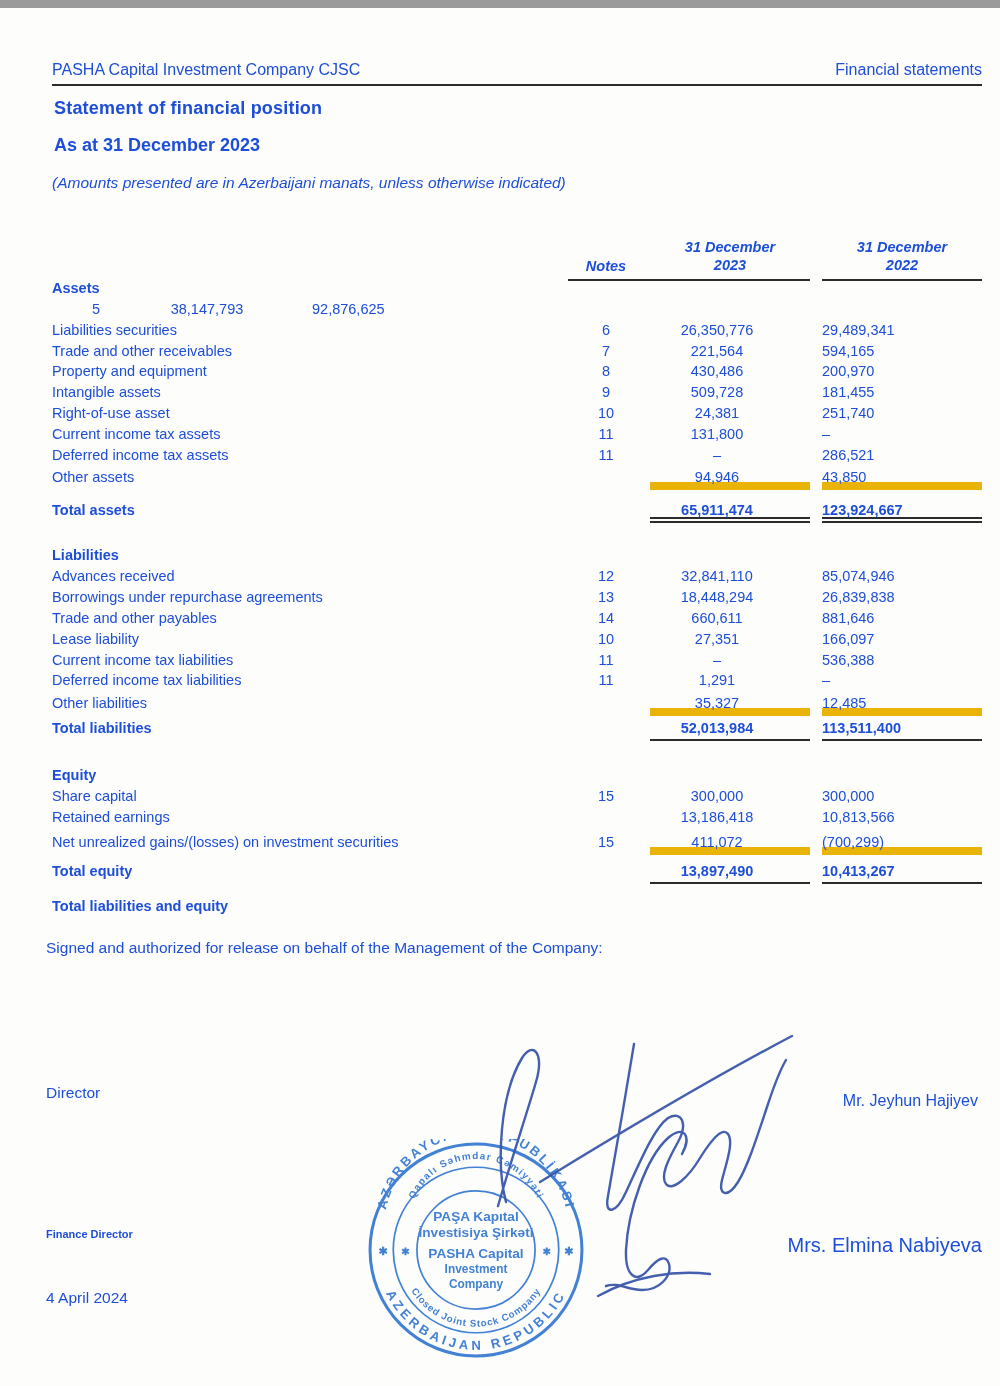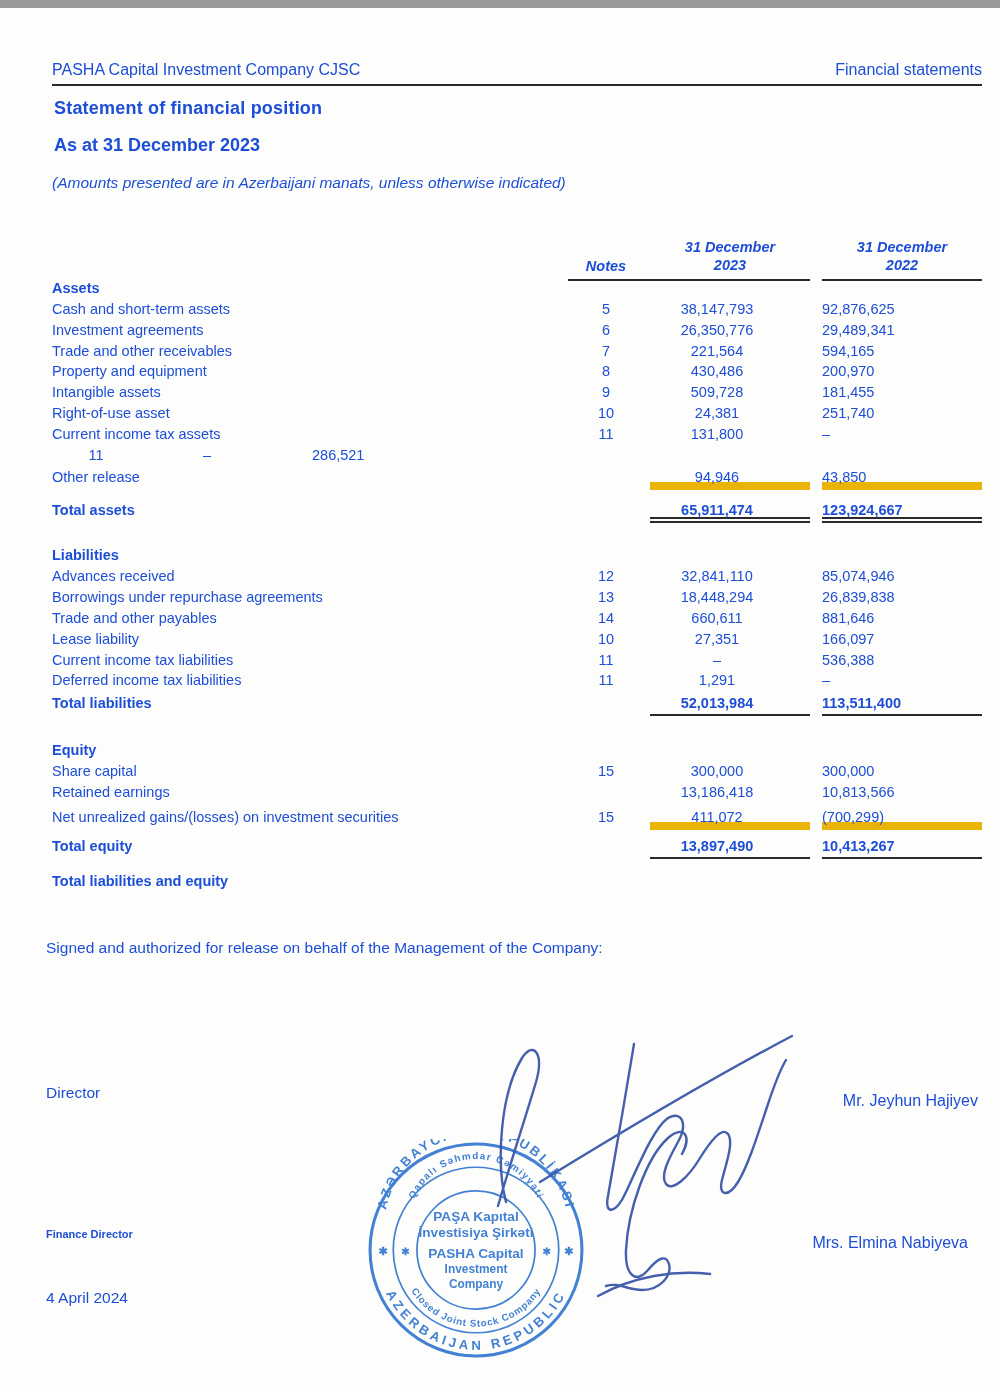--- a/index.html
+++ b/index.html
@@ -35,21 +35,21 @@
   .sline .c-v1,.sline .c-v2{border-bottom:2px solid #2b2b2b;}
   .dline .c-v1,.dline .c-v2{border-bottom:6px double #2b2b2b;}
   .mt2{margin-top:2px;} .mt4{margin-top:4px;} .mt6{margin-top:6px;}
   .mt10{margin-top:10px;} .mt12{margin-top:12px;flex-direction:column;} .mt22{margin-top:22px;} .mt24{margin-top:24px;}
 
   
   .signed-line{position:absolute;left:46px;top:931px;font-size:15.5px;}
   .director-label{position:absolute;left:46px;top:1076px;font-size:15.5px;}
   .director-name{position:absolute;right:22px;top:1084px;font-size:16px;}
   .fin-director-label{position:absolute;left:46px;top:1220px;font-size:11px;font-weight:bold;}
-  .fin-director-name{position:absolute;right:32px;top:1226px;font-size:16px;}
+  .fin-director-name{position:absolute;right:18px;top:1226px;font-size:20px;}
   .date-line{position:absolute;left:46px;top:1281px;font-size:15.5px;}
 
   .stamp-svg{position:absolute;left:366px;top:1131px;width:220px;height:222px;opacity:.9;}
   .stamp-svg text{font-family:"Liberation Sans",sans-serif;font-weight:bold;}
   .signature-svg{position:absolute;left:470px;top:1016px;width:332px;height:290px;opacity:.95;}
 </style>
 </head>
 <body>
 
 <div class="page">
@@ -78,27 +78,26 @@
       </span>
       <span class="hline-a"></span>
       <span class="hline-b"></span>
     </div>
 
     <div class="trow heading">
       <div class="c-label">Assets</div>
     </div>
 
     <div class="trow">
-      <div class="c-label">Cash and short-term assets</div>
       <div class="c-note">5</div>
       <div class="c-v1">38,147,793</div>
       <div class="c-v2">92,876,625</div>
     </div>
     <div class="trow">
-      <div class="c-label">Investment agreements</div>
+      <div class="c-label">Liabilities securities</div>
       <div class="c-note">6</div>
       <div class="c-v1">26,350,776</div>
       <div class="c-v2">29,489,341</div>
     </div>
     <div class="trow">
       <div class="c-label">Trade and other receivables</div>
       <div class="c-note">7</div>
       <div class="c-v1">221,564</div>
       <div class="c-v2">594,165</div>
     </div>
@@ -120,26 +119,27 @@
       <div class="c-v1">24,381</div>
       <div class="c-v2">251,740</div>
     </div>
     <div class="trow">
       <div class="c-label">Current income tax assets</div>
       <div class="c-note">11</div>
       <div class="c-v1">131,800</div>
       <div class="c-v2">–</div>
     </div>
     <div class="trow">
+      <div class="c-label">Deferred income tax assets</div>
       <div class="c-note">11</div>
       <div class="c-v1">–</div>
       <div class="c-v2">286,521</div>
     </div>
     <div class="trow tall uline mt2">
-      <div class="c-label">Other release</div>
+      <div class="c-label">Other assets</div>
       <div class="c-note"></div>
       <div class="c-v1">94,946</div>
       <div class="c-v2">43,850</div>
     </div>
     <div class="trow tall total dline mt10">
       <div class="c-label">Total assets</div>
       <div class="c-note"></div>
       <div class="c-v1">65,911,474</div>
       <div class="c-v2">123,924,667</div>
     </div>
@@ -176,20 +176,26 @@
       <div class="c-label">Current income tax liabilities</div>
       <div class="c-note">11</div>
       <div class="c-v1">–</div>
       <div class="c-v2">536,388</div>
     </div>
     <div class="trow">
       <div class="c-label">Deferred income tax liabilities</div>
       <div class="c-note">11</div>
       <div class="c-v1">1,291</div>
       <div class="c-v2">–</div>
+    </div>
+    <div class="trow tall uline mt2">
+      <div class="c-label">Other liabilities</div>
+      <div class="c-note"></div>
+      <div class="c-v1">35,327</div>
+      <div class="c-v2">12,485</div>
     </div>
     <div class="trow tall total sline mt2">
       <div class="c-label">Total liabilities</div>
       <div class="c-note"></div>
       <div class="c-v1">52,013,984</div>
       <div class="c-v2">113,511,400</div>
     </div>
 
     <div class="trow heading mt24">
       <div class="c-label">Equity</div>

